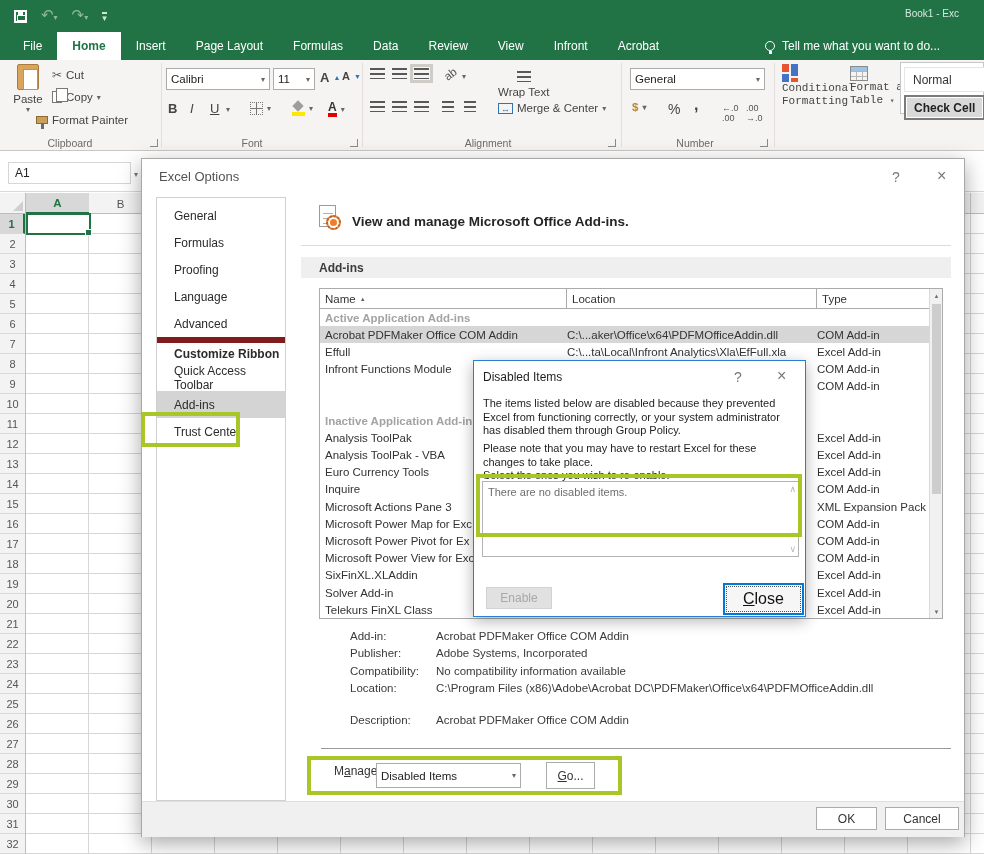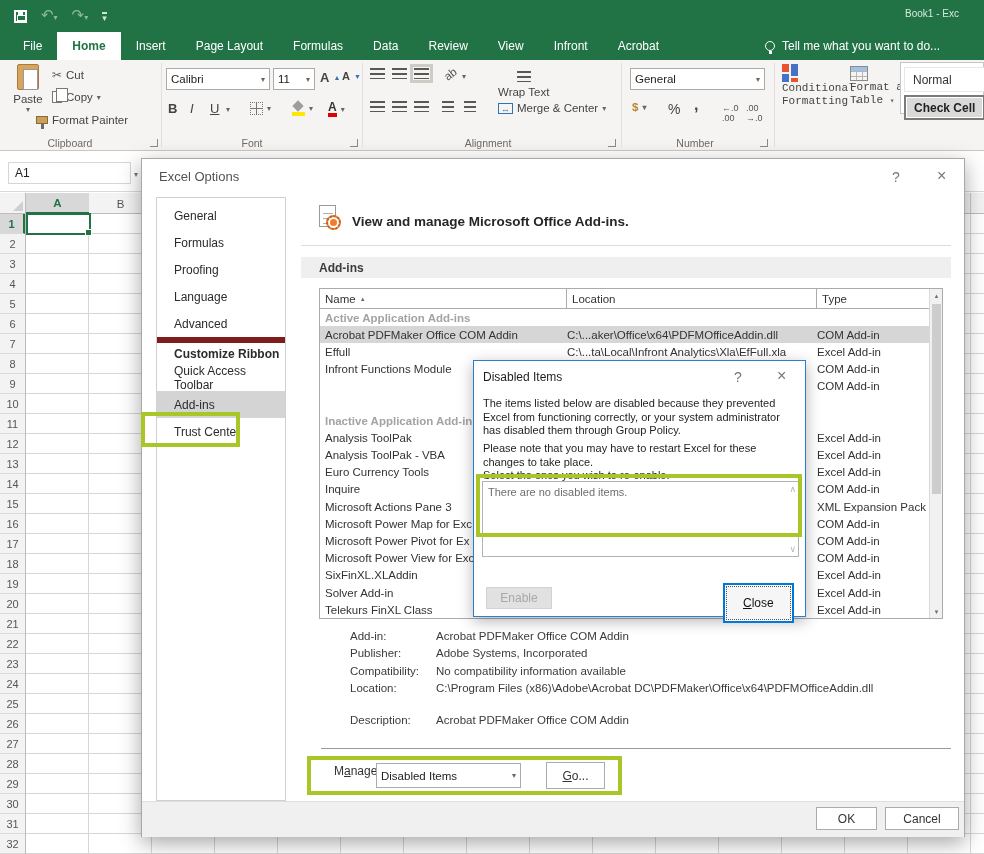--- a/index.html
+++ b/index.html
@@ -132,35 +132,35 @@
   
   .details{position:absolute;left:208px;top:468px;font-size:11.5px;color:#3b3b3b;}
   .drow{display:flex;height:17.5px;align-items:center;}
   .drow.gap{margin-top:14px;}
   .dlab{width:86px;}
   .dval{white-space:nowrap;}
 
   .man-rule{position:absolute;left:179px;top:589px;width:630px;height:1px;background:#9a9a9a;}
   .man-label{position:absolute;left:192px;top:605px;font-size:12px;color:#333;}
   .man-combo{position:absolute;left:234px;top:604px;width:145px;height:25px;}
-  .go-btn{position:absolute;left:404px;top:603px;width:59px;height:27px;background:#fff;border:1px solid var(--bord);display:flex;align-items:center;justify-content:center;font-size:12px;color:#333;}
+  .go-btn{position:absolute;left:404px;top:603px;width:49px;height:27px;background:#fff;border:1px solid var(--bord);display:flex;align-items:center;justify-content:center;font-size:12px;color:#333;}
   .ukey{text-decoration:underline;}
   .btm-bar{position:absolute;left:0;top:642px;width:822px;height:36px;background:#f0f0f0;border-top:1px solid #dfdfdf;}
   .btn{position:absolute;background:#fff;border:1px solid var(--bord);display:flex;align-items:center;justify-content:center;font-size:12px;color:#333;}
 
   
   .di{left:473px;top:360px;width:333px;height:257px;border:1px solid var(--blue);box-shadow:0 4px 14px rgba(0,0,0,.3);z-index:20;}
   .di-title{position:absolute;left:9px;top:9px;font-size:12px;color:#1e1e1e;}
   .di-body{position:absolute;left:9px;width:313px;font-size:11px;line-height:13.5px;color:#1e1e1e;}
   .listbox{position:absolute;left:8px;top:120px;width:317px;height:76px;border:1px solid #b3b3b3;background:#fff;}
   .lb-msg{position:absolute;left:5px;top:4px;font-size:11px;color:#6e6e6e;}
   .lb-ar{position:absolute;right:2px;font-size:9px;color:#b9b9b9;}
   .enable-btn{position:absolute;left:12px;top:226px;width:66px;height:22px;background:#e1e1e1;border:1px solid #d2d2d2;color:#a8a8a8;display:flex;align-items:center;justify-content:center;font-size:12px;}
   .close-outer{position:absolute;left:249px;top:222px;border:2px solid var(--focus);background:#fff;padding:1px;}
-  .close-inner{border:1px dotted #555;padding:9px 16px;font-size:12px;color:#111;background:#f6f6f6;}
+  .close-inner{border:1px dotted #555;padding:3px 16px;font-size:16px;color:#111;background:#f6f6f6;}
 </style>
 </head>
 <body>
 
 <div id="app">
 
   <div class="titlebar">
     <div class="qat">
       <span class="save-ic"></span>
       <span class="ic dim">↶<span style="font-size:8px;">▾</span></span>

